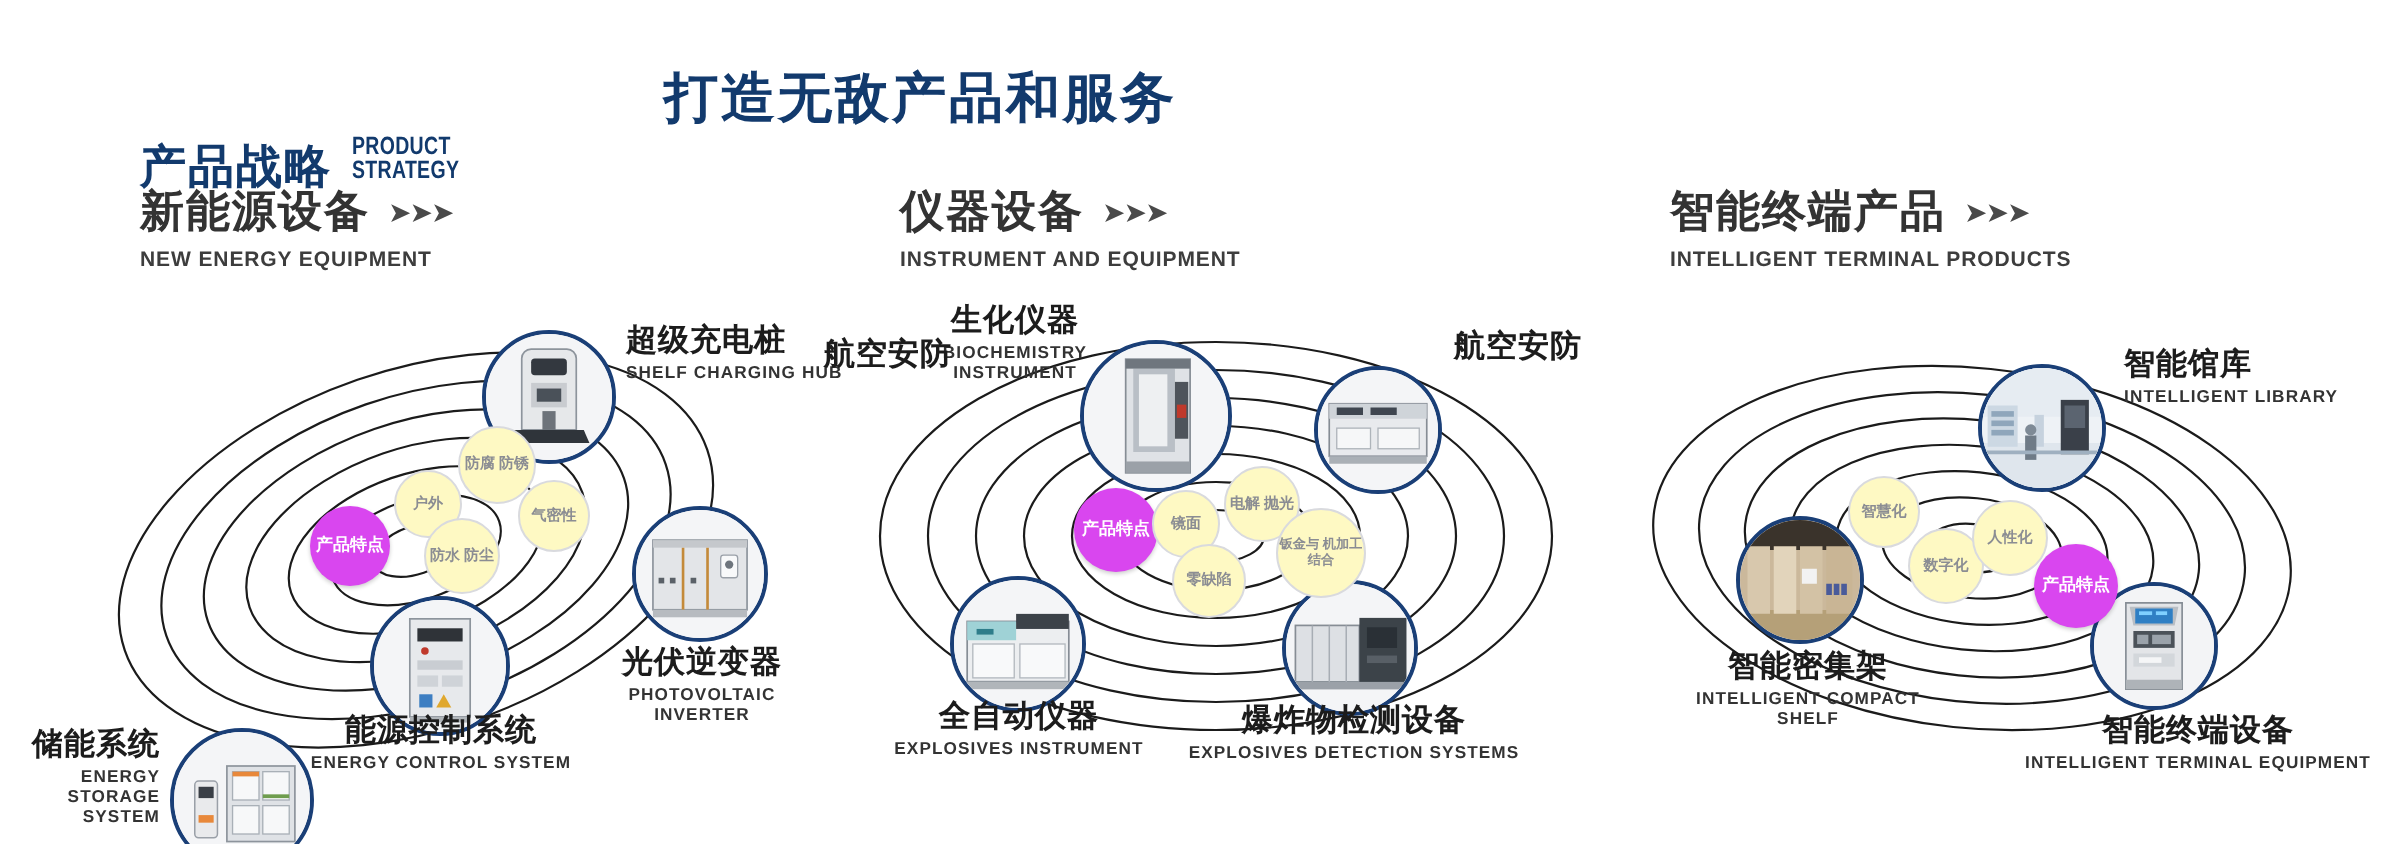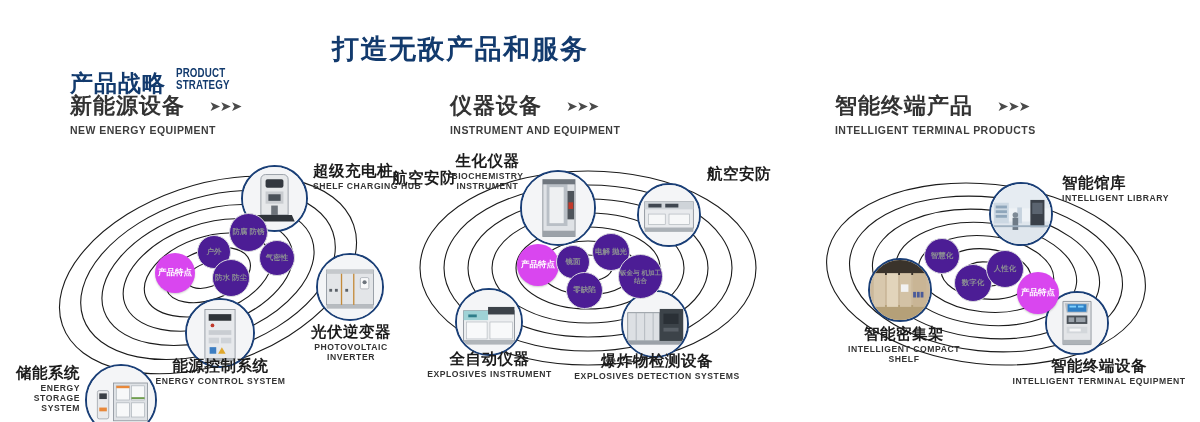--- a/index.html
+++ b/index.html
@@ -26,21 +26,21 @@
   }
   .hdr-slogan{
     position:absolute;left:332px;top:36px;
     font-size:27px;font-weight:800;color:#123a6d;letter-spacing:1.5px;line-height:1;
   }
 
   
   .sec-title{position:absolute;}
   .sec-cn{
     font-size:22px;font-weight:800;color:#333333;letter-spacing:1px;
-    line-height:1;display:flex;align-items:center;gap:24px;
+    line-height:1;display:flex;align-items:center;gap:9px;
   }
   .chev{display:inline-block;font-size:14px;font-weight:800;color:#4a4a4a;letter-spacing:-1px;}
   .sec-en{
     margin-top:7px;font-size:10.5px;font-weight:700;color:#3d3d3d;
     letter-spacing:.45px;
   }
 
   
   .cluster{position:absolute;}
   .cluster svg{position:absolute;left:0;top:0;overflow:visible;}
@@ -51,21 +51,21 @@
     border:2.2px solid #1a3f77;
     background:#f2f3f5;
     overflow:hidden;
     box-sizing:border-box;
   }
   .node .pic{position:absolute;left:0;top:0;right:0;bottom:0;}
 
   
   .bub{
     position:absolute;border-radius:50%;
-    border:1px solid #d9dade;background:#4c1d95;
+    border:1px solid #d9dade;background:#fef9c3;
     display:flex;align-items:center;justify-content:center;
     text-align:center;color:#8b8d93;
     font-size:7.5px;line-height:1.15;font-weight:600;
     box-sizing:border-box;
   }
   .bub.main{
     background:#d946ef;border:none;color:#ffffff;font-weight:800;font-size:8.5px;
     box-shadow:0 1px 2px rgba(0,0,0,.2);
   }
 
@@ -203,21 +203,21 @@
 
     <div class="bub main" style="left:155px;top:103px;width:40px;height:40px;">产品特点</div>
     <div class="bub" style="left:197px;top:85px;width:34px;height:34px;">户外</div>
     <div class="bub" style="left:229px;top:63px;width:39px;height:39px;">防腐
 防锈</div>
     <div class="bub" style="left:212px;top:109px;width:38px;height:38px;">防水
 防尘</div>
     <div class="bub" style="left:259px;top:90px;width:36px;height:36px;">气密性</div>
   </div>
 
-  <div class="cluster" style="left:380px;top:150px;width:420px;height:250px;">
+  <div class="cluster" style="left:400px;top:150px;width:420px;height:250px;">
     <svg width="420" height="250">
       <g fill="none" stroke="#1b1b1b" stroke-width="1.1">
         <ellipse cx="208" cy="118" rx="24" ry="13"></ellipse>
         <ellipse cx="208" cy="118" rx="48" ry="27"></ellipse>
         <ellipse cx="208" cy="118" rx="72" ry="41"></ellipse>
         <ellipse cx="208" cy="118" rx="96" ry="55"></ellipse>
         <ellipse cx="208" cy="118" rx="120" ry="69"></ellipse>
         <ellipse cx="208" cy="118" rx="144" ry="83"></ellipse>
         <ellipse cx="208" cy="118" rx="168" ry="97"></ellipse>
       </g>

